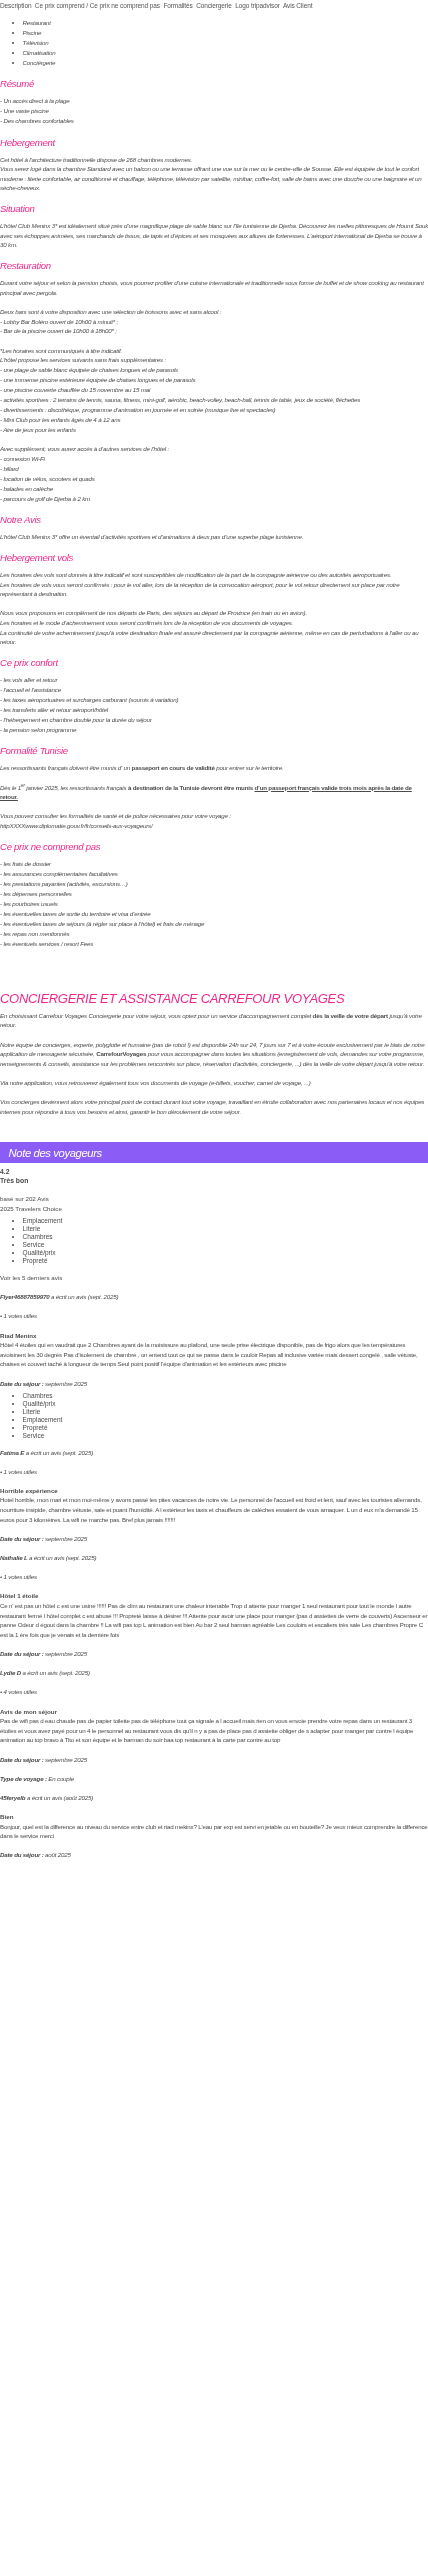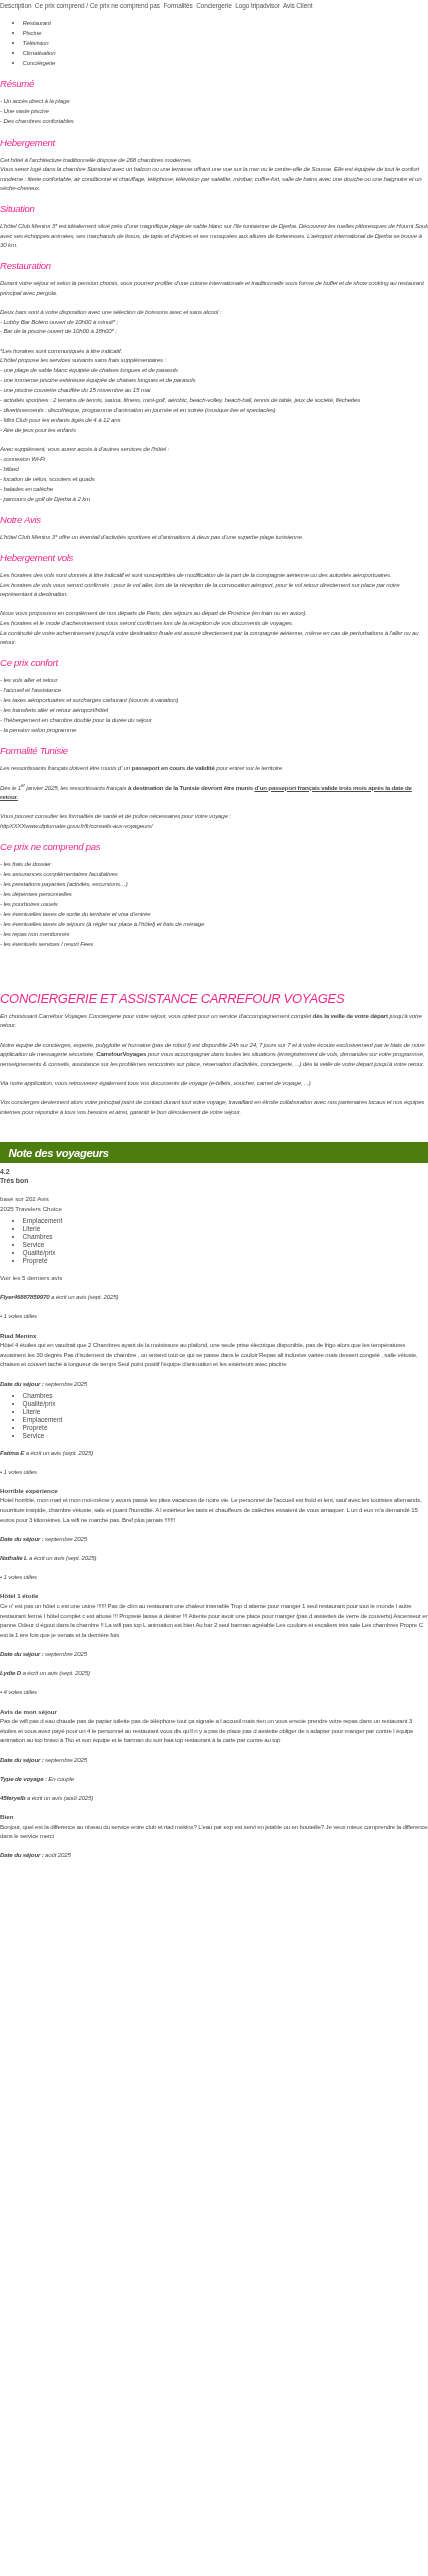--- a/index.html
+++ b/index.html
@@ -29,29 +29,28 @@
   p { margin: 0; }
   .para { margin-bottom: 9.6px; }
   ul.bul { margin: 5.7px 0 8px 0; padding-left: 22.6px; }
   ul.bul li { line-height: 10px; }
   ul.plain { list-style: none; margin: 0; padding: 0; }
   ul.plain li { line-height: 10px; }
   b { font-weight: bold; }
   u { text-decoration: underline; }
   sup { font-size: 4.5px; line-height: 0; }
   .teal-bar {
-    background: #4d7c0f;
+    background: #8b5cf6;
     color: #ffffff;
     font-style: italic;
     font-size: 11.3px;
     padding: 4.5px 8.5px 4px 8.5px;
     margin-top: 26px;
     letter-spacing: -0.4px;
     line-height: 12.4px;
-    font-weight: bold;
   }
   .rating { margin-top: 4.5px; }
   .rating .score { font-weight: bold; font-size: 6.8px; line-height: 8px; }
   .rating .label { font-weight: bold; font-size: 6.8px; line-height: 9px; margin-bottom: 9.6px; }
   .review-head { margin: 0 0 9.6px 0; }
   .votes { margin-bottom: 9.6px; }
   .review-title { font-weight: bold; }
   .review-body { margin-bottom: 9.6px; letter-spacing: -0.2px; }
   .meta { margin-bottom: 9.6px; }
   ul.crit { margin: 3.4px 0 8px 0; padding-left: 22.6px; }

